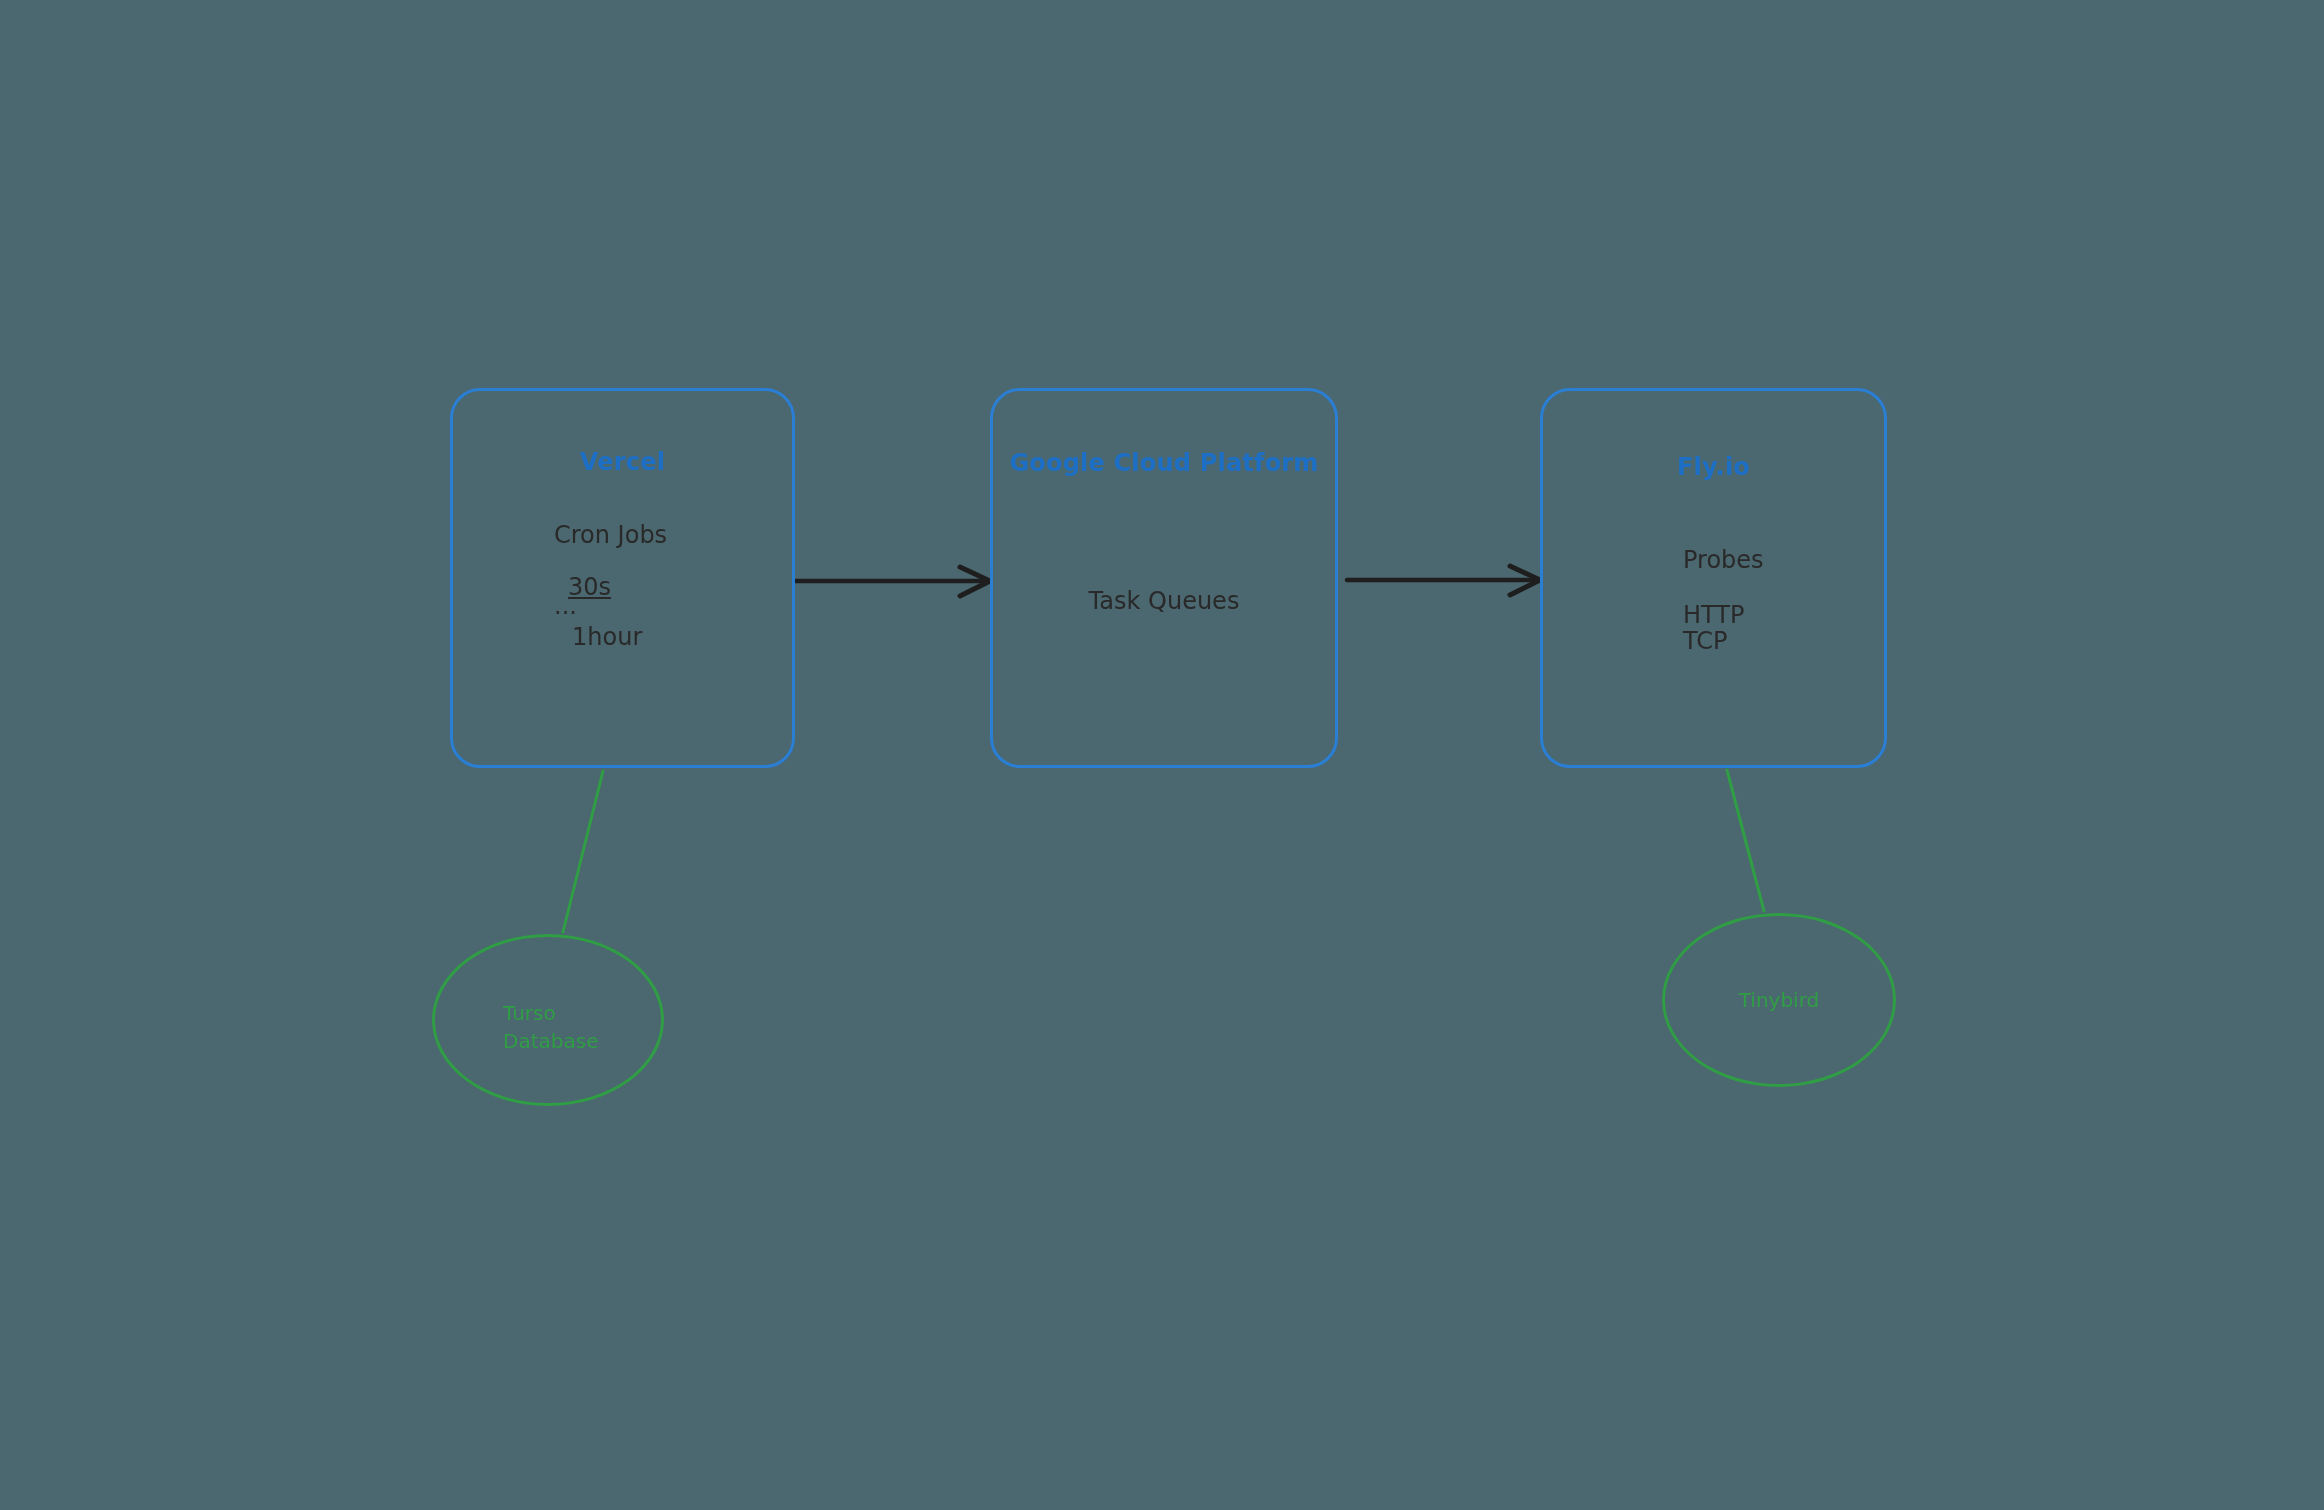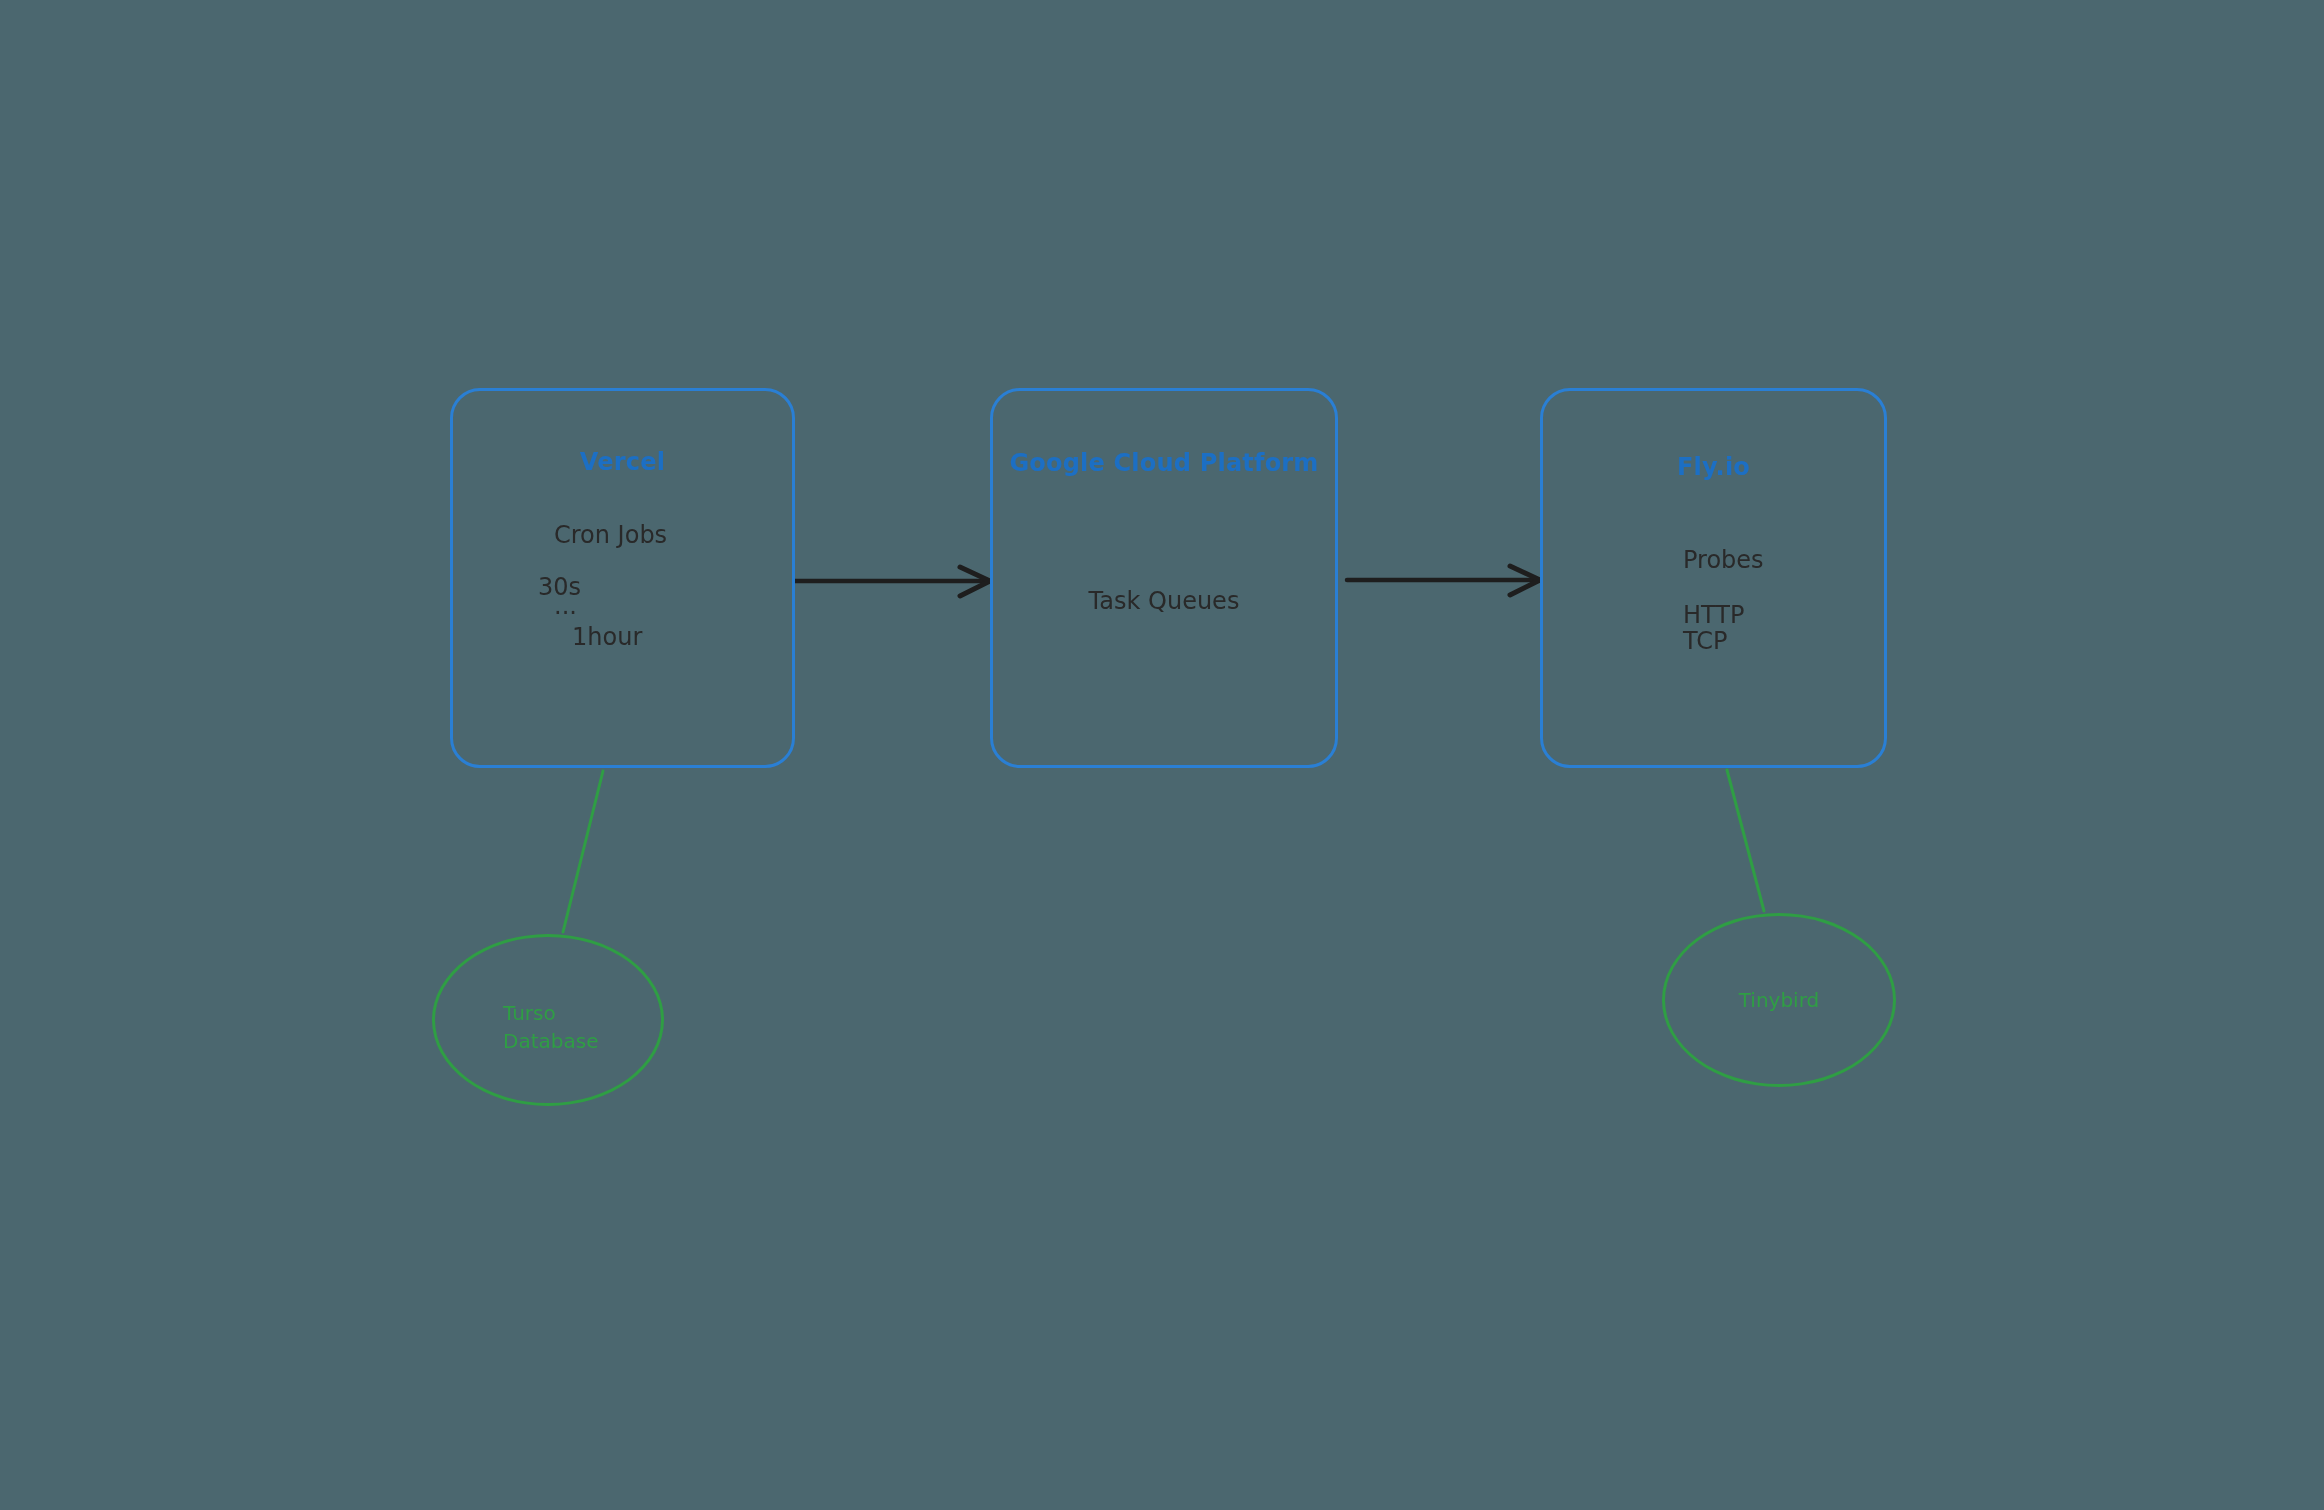--- a/index.html
+++ b/index.html
@@ -110,21 +110,21 @@
       <line class="arrow-line" x1="1347" y1="580" x2="1534" y2="580"></line>
       <polyline class="arrow-head" points="1510,566 1540,580 1510,595"></polyline>
     </g>
     <line class="green-line" x1="603" y1="771" x2="563" y2="932"></line>
     <line class="green-line" x1="1727" y1="770" x2="1764" y2="911"></line>
   </svg>
 
   <div class="node-box" style="left:450px; top:388px; width:345px; height:380px;">
     <div class="node-title" style="top:57px;">Vercel</div>
     <div class="body-line" style="left:101px; top:132px;">Cron Jobs</div>
-    <div class="body-line" style="left:85px; top:184px;">30s</div>
+    <div class="body-line" style="left:115px; top:184px;text-decoration:underline;">30s</div>
     <div class="body-line" style="left:101px; top:203px;">...</div>
     <div class="body-line" style="left:119px; top:234px;">1hour</div>
   </div>
 
   <div class="node-box" style="left:1540px; top:388px; width:347px; height:380px;">
     <div class="node-title" style="top:62px;">Fly.io</div>
     <div class="body-line" style="left:140px; top:157px;">Probes</div>
     <div class="body-line" style="left:140px; top:212px;">HTTP</div>
     <div class="body-line" style="left:140px; top:238px;">TCP</div>
   </div>

